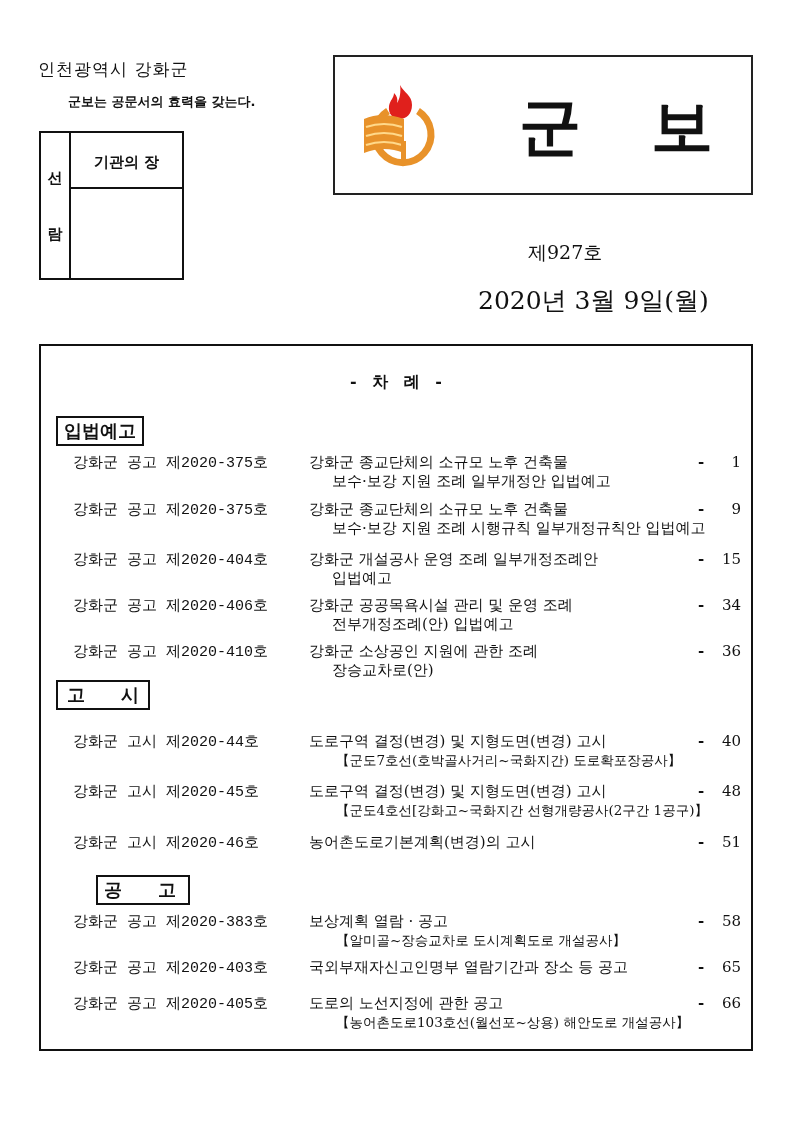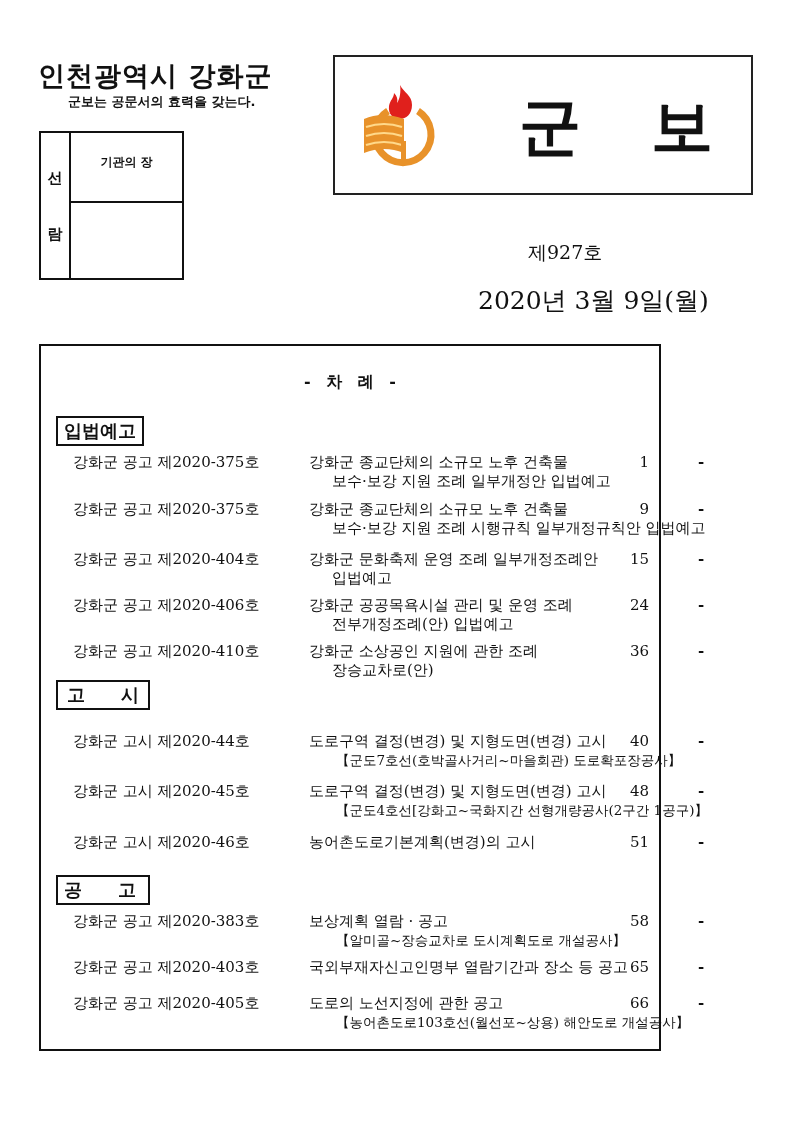--- a/index.html
+++ b/index.html
@@ -1,40 +1,40 @@
 <!DOCTYPE html>
 <html><head>
 <meta charset="utf-8">
 <style>
   * { box-sizing: border-box; margin: 0; padding: 0; }
   html, body { width: 793px; height: 1121px; background: #ffffff; overflow: hidden; }
   body { position: relative; font-family: "DejaVu Serif", "Liberation Serif", serif; color: #111; }
 
-  .org-title { position: absolute; left: 38px; top: 58px; font-size: 27px; font-weight: bold; letter-spacing: 1px; font-family: "DejaVu Sans", "Liberation Sans", sans-serif; }
+  .org-title { position: absolute; left: 38px; top: 58px; font-size: 17px; font-weight: normal; letter-spacing: 1px; font-family: "DejaVu Sans", "Liberation Sans", sans-serif; }
   .org-sub { position: absolute; left: 40px; top: 93px; font-size: 13px; font-weight: bold; font-family: "DejaVu Sans", "Liberation Sans", sans-serif; margin-left: 28px; }
 
   .sel-box { position: absolute; left: 39px; top: 131px; width: 145px; height: 149px; border: 2px solid #111; }
   .sel-left { position: absolute; left: 0; top: 0; width: 30px; height: 100%; border-right: 2px solid #111; }
   .sel-left span { position: absolute; left: 0; width: 28px; text-align: center; font-size: 15px; font-weight: bold; font-family: "DejaVu Sans", "Liberation Sans", sans-serif; }
-  .sel-top { position: absolute; left: 30px; top: 0; right: 0; height: 70px; border-bottom: 2px solid #111; text-align: center; line-height: 58px; font-size: 12px; font-weight: bold; font-family: "DejaVu Sans", "Liberation Sans", sans-serif; }
+  .sel-top { position: absolute; left: 30px; top: 0; right: 0; height: 56px; border-bottom: 2px solid #111; text-align: center; line-height: 58px; font-size: 15px; font-weight: bold; font-family: "DejaVu Sans", "Liberation Sans", sans-serif; }
 
   .gazette-box { position: absolute; left: 333px; top: 55px; width: 420px; height: 140px; border: 2px solid #222; }
   .logo { position: absolute; left: 25px; top: 24px; width: 90px; height: 90px; }
   .g-char { position: absolute; top: 28px; font-size: 62px; font-weight: bold; font-family: "DejaVu Sans", "Liberation Sans", sans-serif; }
 
   .issue-no { position: absolute; left: 528px; top: 240px; font-size: 19px; text-align: right; }
   .issue-date { position: absolute; left: 478px; top: 284px; font-size: 25px; }
 
-  .toc-box { position: absolute; left: 39px; top: 344px; width: 622px; height: 707px; border: 2px solid #111; }
+  .toc-box { position: absolute; left: 39px; top: 344px; width: 714px; height: 707px; border: 2px solid #111; }
   .toc-title { position: absolute; left: 0; right: 0; top: 26px; text-align: center; font-size: 16px; font-weight: bold; font-family: "DejaVu Sans", "Liberation Sans", sans-serif; word-spacing: 10px; }
 
   .sec-label { position: absolute; left: 15px; height: 30px; border: 2px solid #111; font-size: 18px; font-weight: bold; line-height: 26px; padding: 0 6px; font-family: "DejaVu Sans", "Liberation Sans", sans-serif; }
 
   .entry { position: absolute; left: 0; right: 0; font-size: 15px; }
-  .entry .no { position: absolute; left: 32px; top: 0; white-space: nowrap; }
+  .entry .no { position: absolute; left: 32px; top: 0; white-space: nowrap; font-family: Liberation Mono, monospace; }
   .entry .t1 { position: absolute; left: 268px; top: 0; white-space: nowrap; }
   .entry .t2 { position: absolute; left: 268px; top: 19px; white-space: nowrap; margin-left: 23px; }
   .entry .t2.br { left: 272px; font-size: 13.5px; top: 20px; }
   .entry .dash { position: absolute; left: 657px; top: 0; font-weight: bold; }
   .entry .pg { position: absolute; right: 10px; top: 0; }
 </style>
 </head>
 <body>
 
 <div class="org-title">인천광역시 강화군</div>
@@ -81,64 +81,64 @@
   </div>
   <div class="entry" style="top:154px">
     <span class="no">강화군 공고 제2020-375호</span>
     <span class="t1">강화군 종교단체의 소규모 노후 건축물</span>
     <span class="t2">보수·보강 지원 조례 시행규칙 일부개정규칙안 입법예고</span>
     <span class="dash">-</span>
     <span class="pg">9</span>
   </div>
   <div class="entry" style="top:204px">
     <span class="no">강화군 공고 제2020-404호</span>
-    <span class="t1">강화군 문화축제 운영 조례 일부개정조례안</span>
+    <span class="t1">강화군 개설공사 운영 조례 일부개정조례안</span>
     <span class="t2">입법예고</span>
     <span class="dash">-</span>
     <span class="pg">15</span>
   </div>
   <div class="entry" style="top:250px">
     <span class="no">강화군 공고 제2020-406호</span>
     <span class="t1">강화군 공공목욕시설 관리 및 운영 조례</span>
     <span class="t2">전부개정조례(안) 입법예고</span>
     <span class="dash">-</span>
-    <span class="pg">24</span>
+    <span class="pg">34</span>
   </div>
   <div class="entry" style="top:296px">
     <span class="no">강화군 공고 제2020-410호</span>
     <span class="t1">강화군 소상공인 지원에 관한 조례</span>
     <span class="t2">장승교차로(안)</span>
     <span class="dash">-</span>
     <span class="pg">36</span>
   </div>
 
   <div class="sec-label" style="top:334px; width:94px;text-align:center;">고　　시</div>
 
   <div class="entry" style="top:386px">
     <span class="no">강화군 고시 제2020-44호</span>
     <span class="t1">도로구역 결정(변경) 및 지형도면(변경) 고시</span>
-    <span class="t2 br">【군도7호선(호박골사거리~마을회관) 도로확포장공사】</span>
+    <span class="t2 br">【군도7호선(호박골사거리~국화지간) 도로확포장공사】</span>
     <span class="dash">-</span>
     <span class="pg">40</span>
   </div>
   <div class="entry" style="top:436px">
     <span class="no">강화군 고시 제2020-45호</span>
     <span class="t1">도로구역 결정(변경) 및 지형도면(변경) 고시</span>
     <span class="t2 br">【군도4호선[강화고~국화지간 선형개량공사(2구간 1공구)】</span>
     <span class="dash">-</span>
     <span class="pg">48</span>
   </div>
   <div class="entry" style="top:487px">
     <span class="no">강화군 고시 제2020-46호</span>
     <span class="t1">농어촌도로기본계획(변경)의 고시</span>
     <span class="dash">-</span>
     <span class="pg">51</span>
   </div>
 
-  <div class="sec-label" style="top:529px; width:94px;">공　　고</div>
+  <div class="sec-label" style="top:529px; width:94px;margin-left:40px;">공　　고</div>
 
   <div class="entry" style="top:566px">
     <span class="no">강화군 공고 제2020-383호</span>
     <span class="t1">보상계획 열람 · 공고</span>
     <span class="t2 br">【알미골~장승교차로 도시계획도로 개설공사】</span>
     <span class="dash">-</span>
     <span class="pg">58</span>
   </div>
   <div class="entry" style="top:612px">
     <span class="no">강화군 공고 제2020-403호</span>

